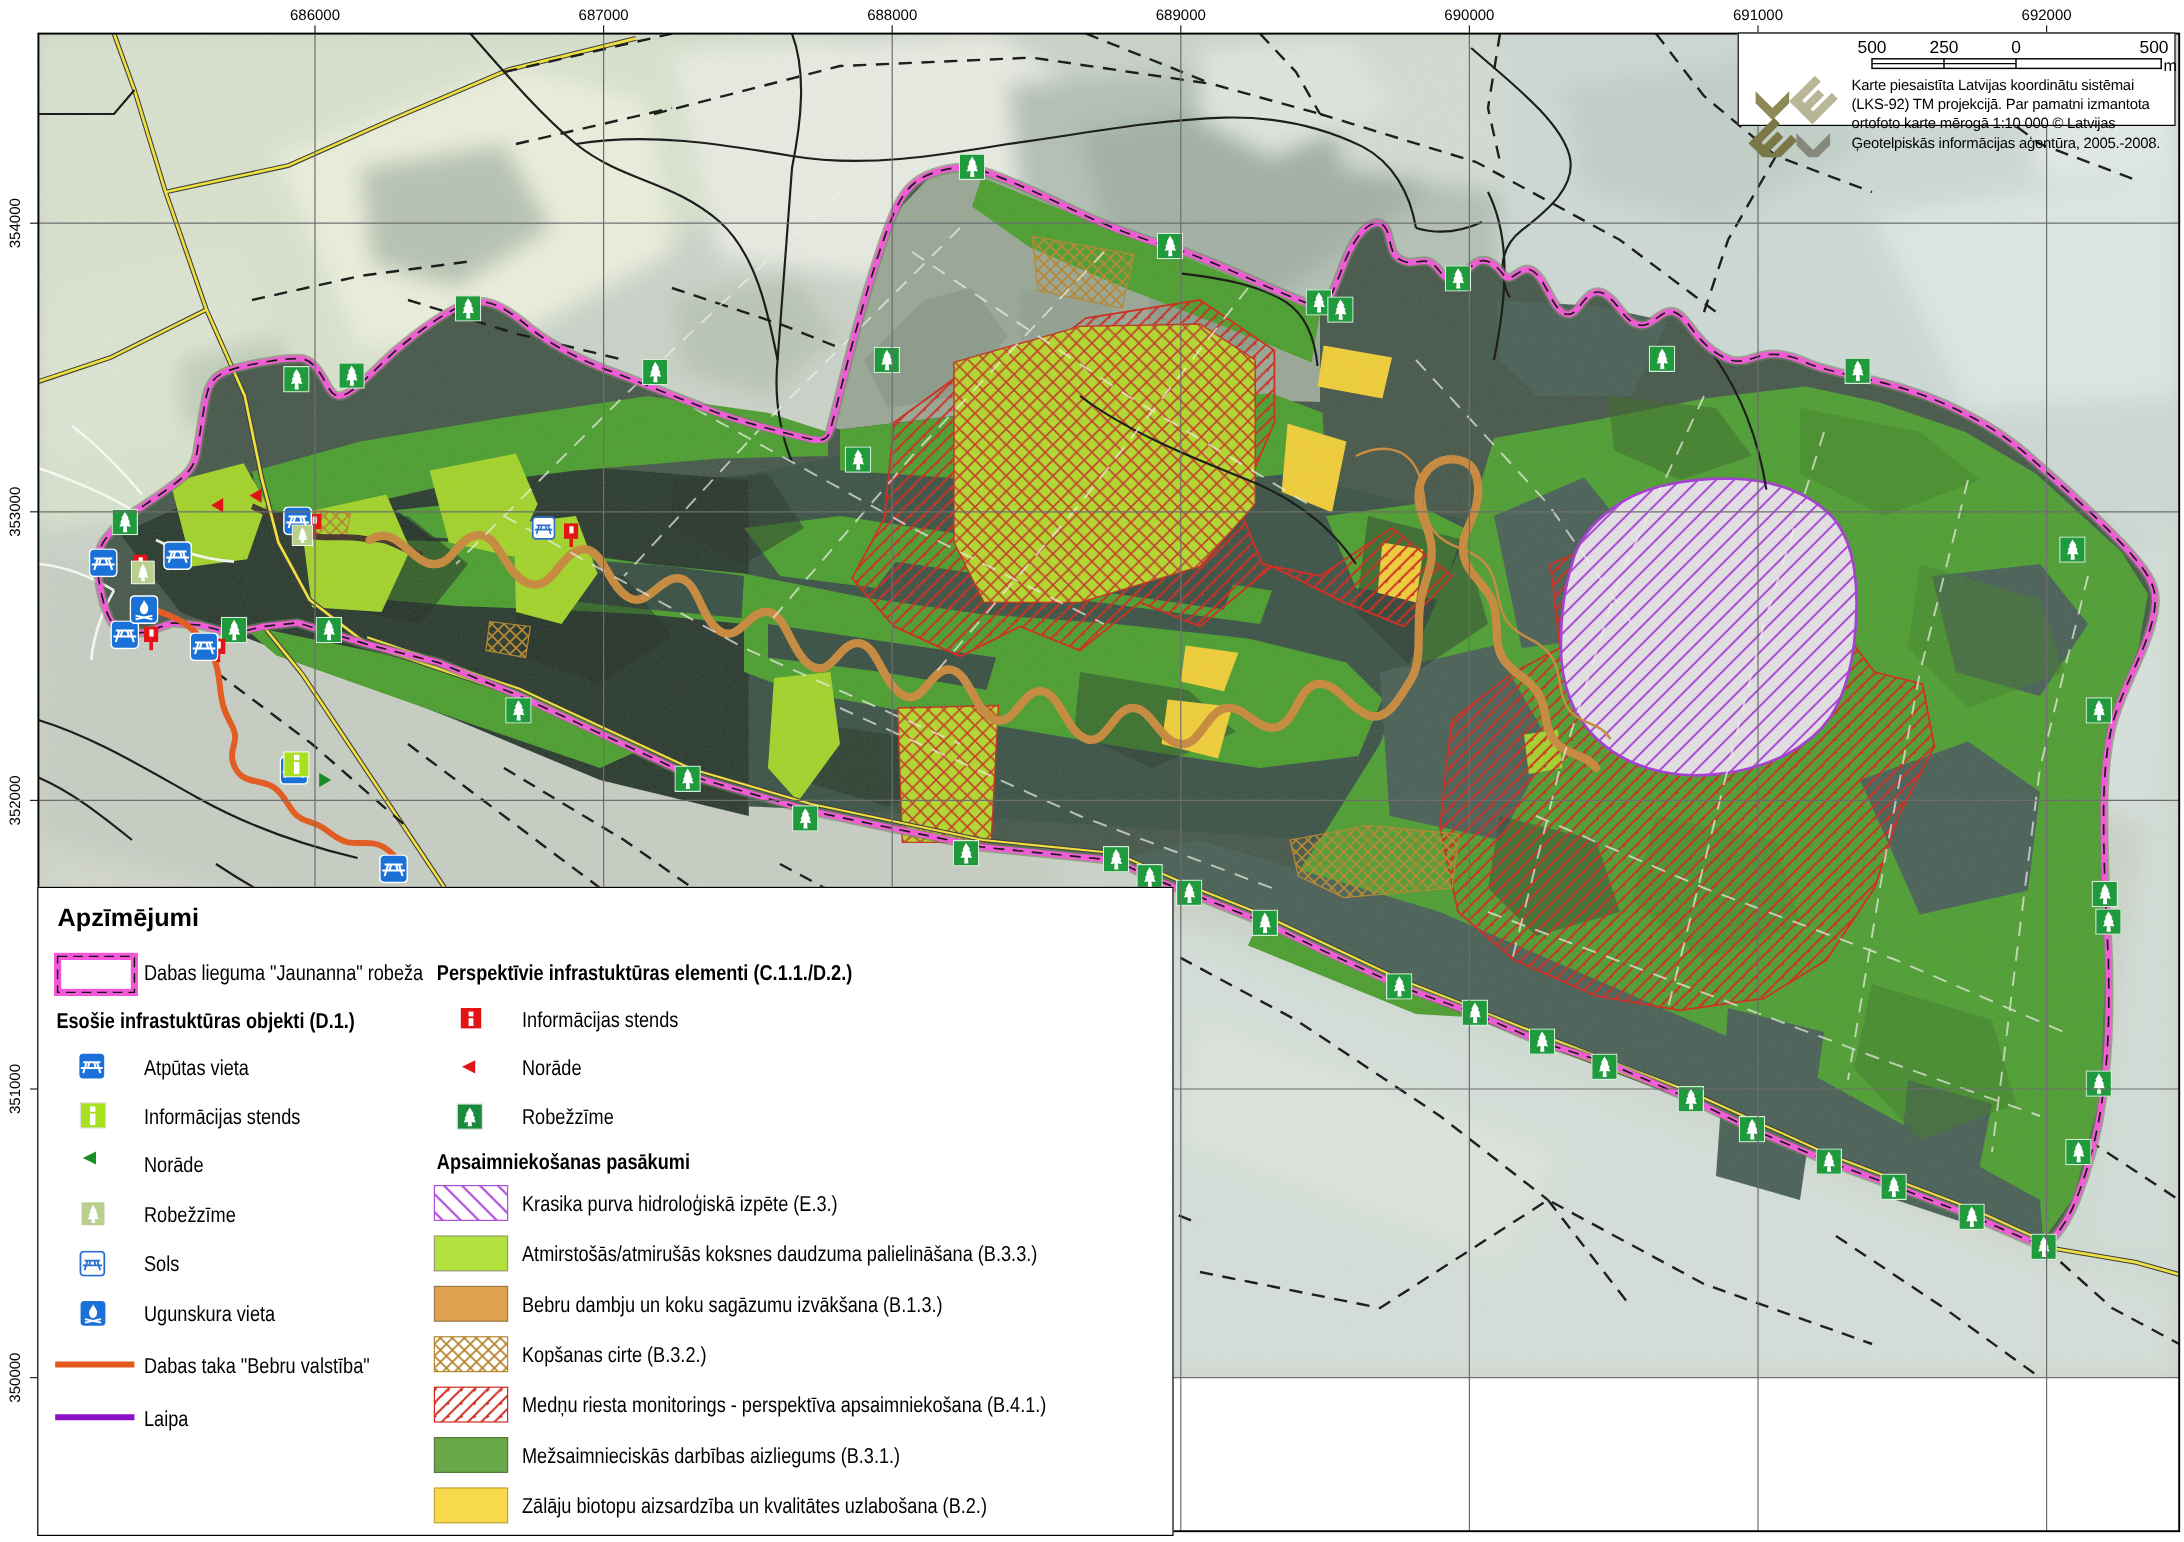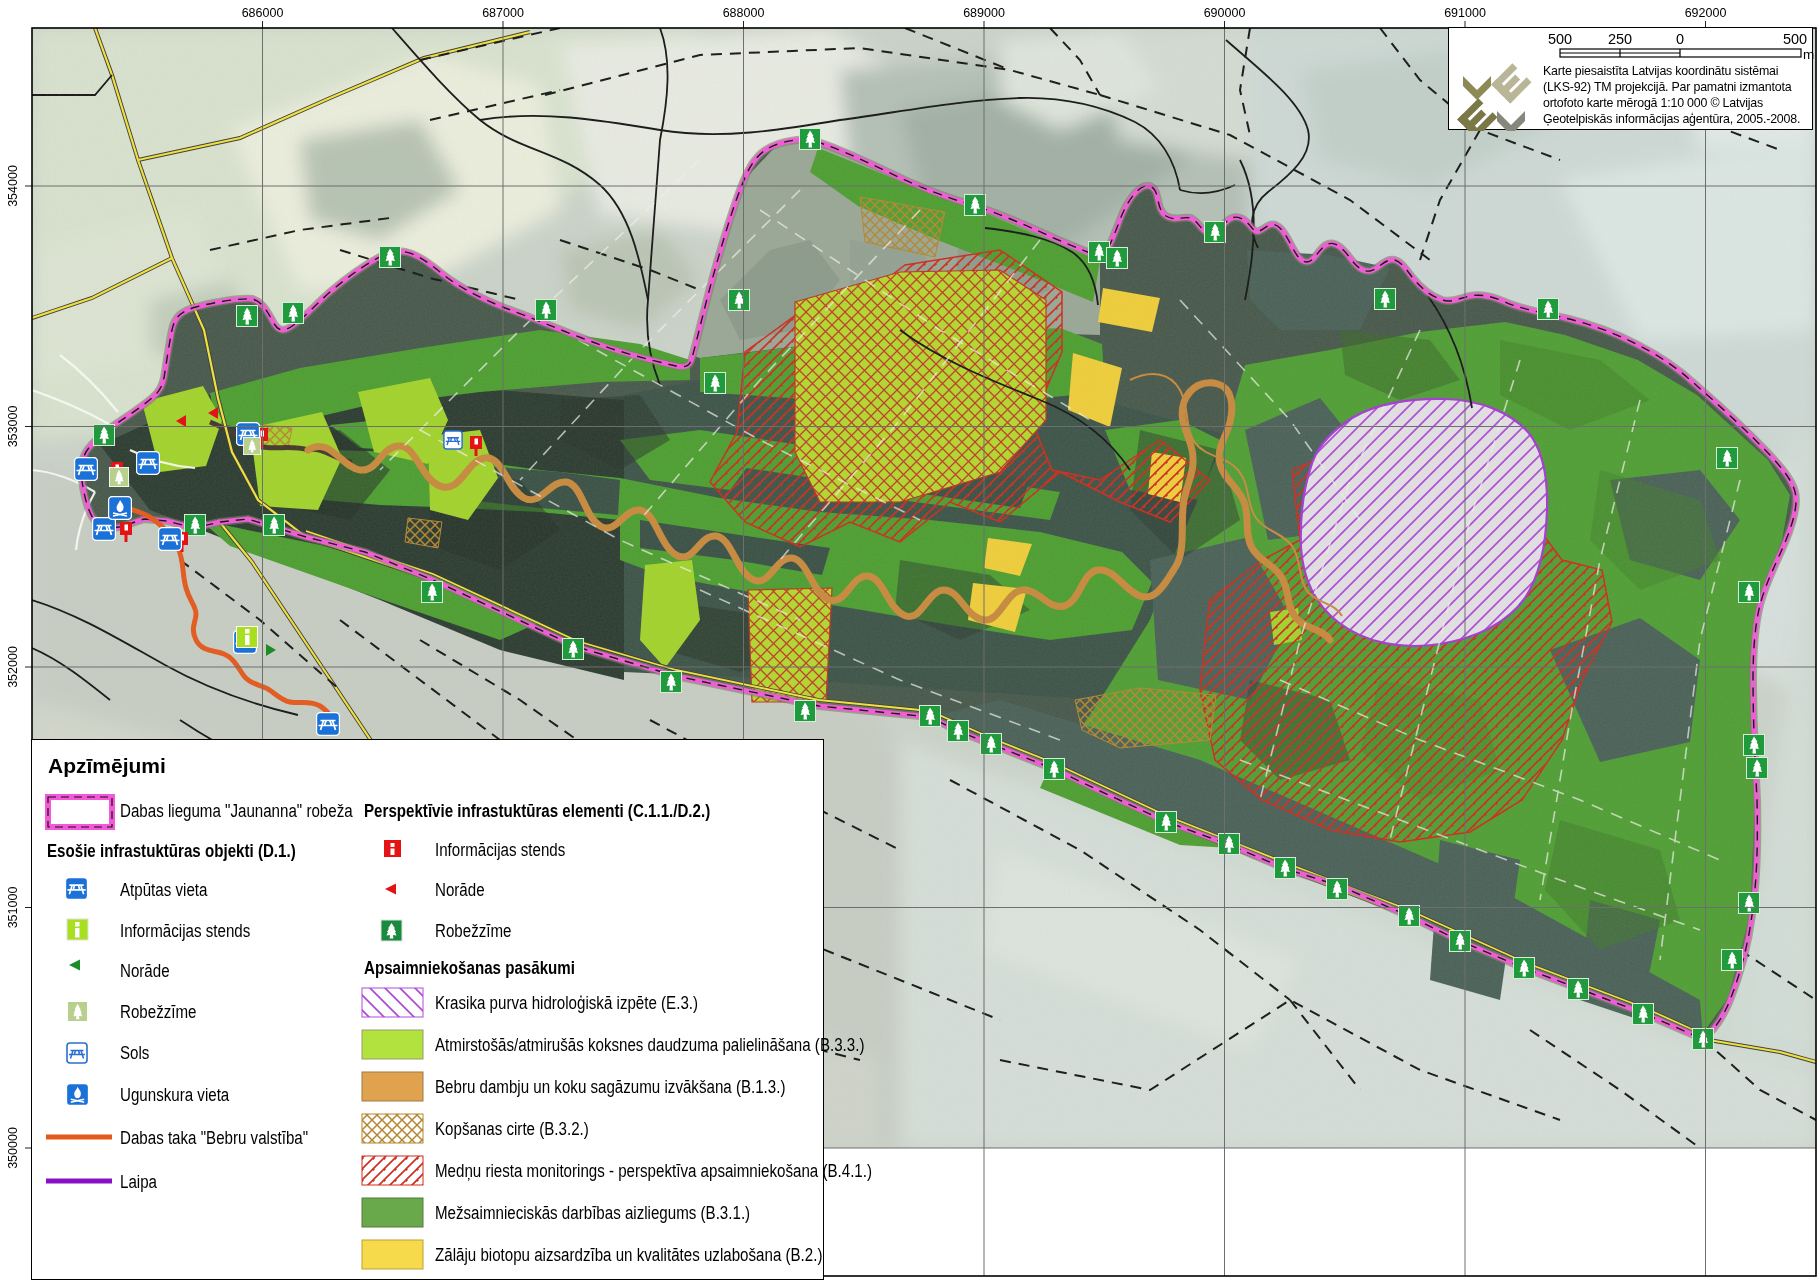--- a/index.html
+++ b/index.html
@@ -424,21 +424,21 @@
 <text x="1705.5" y="17">692000</text>
 <text x="17" y="186" transform="rotate(-90 17 186)">354000</text>
 <text x="17" y="426.5" transform="rotate(-90 17 426.5)">353000</text>
 <text x="17" y="667" transform="rotate(-90 17 667)">352000</text>
 <text x="17" y="907.5" transform="rotate(-90 17 907.5)">351000</text>
 <text x="17" y="1148" transform="rotate(-90 17 1148)">350000</text>
 </g>
 
 <rect x="32" y="28" width="1784" height="1248" fill="none" stroke="#000" stroke-width="1.6"></rect>
 </svg>
-<div style="position:absolute;left:31px;top:739px;width:793px;height:541px;background:#fff;border:1.6px solid #000;box-sizing:border-box">
+<div style="position:absolute;left:31px;top:739px;width:947px;height:541px;background:#fff;border:1.6px solid #000;box-sizing:border-box">
 <div style="position:absolute;left:16px;top:14px;font-size:21px;font-weight:bold">Apzīmējumi</div>
 <svg width="863" height="541" style="position:absolute;left:0;top:0">
 <rect x="16" y="57" width="64" height="30" fill="#fff" stroke="#f457d8" stroke-width="6"></rect>
 <rect x="16" y="57" width="64" height="30" fill="none" stroke="#111" stroke-width="1.2" stroke-dasharray="8 5"></rect>
 <use href="#picnic" x="33" y="137" width="23" height="23"></use>
 <rect x="35" y="179" width="21" height="21" fill="#a8e01f" stroke="#e0e0e0"></rect>
       <rect x="43" y="182" width="4.5" height="4.5" fill="#fff"></rect>
       <rect x="43" y="188" width="4.5" height="9.5" fill="#fff"></rect>
 <path d="M37,225 L48,219.5 L48,230.5 Z" fill="#1c8c28"></path>
 <use href="#robez2" x="35" y="261" width="21" height="21"></use>
@@ -479,21 +479,21 @@
 <div class="lt" style="left:403px;top:181px">Robežzīme</div>
 <div class="lt b" style="left:332px;top:218px">Apsaimniekošanas pasākumi</div>
 <div class="lt" style="left:403px;top:253px">Krasika purva hidroloģiskā izpēte (E.3.)</div>
 <div class="lt" style="left:403px;top:295px">Atmirstošās/atmirušās koksnes daudzuma palielināšana (B.3.3.)</div>
 <div class="lt" style="left:403px;top:337px">Bebru dambju un koku sagāzumu izvākšana (B.1.3.)</div>
 <div class="lt" style="left:403px;top:379px">Kopšanas cirte (B.3.2.)</div>
 <div class="lt" style="left:403px;top:421px">Medņu riesta monitorings - perspektīva apsaimniekošana (B.4.1.)</div>
 <div class="lt" style="left:403px;top:463px">Mežsaimnieciskās darbības aizliegums (B.3.1.)</div>
 <div class="lt" style="left:403px;top:505px">Zālāju biotopu aizsardzība un kvalitātes uzlabošana (B.2.)</div>
 </div>
-<div style="position:absolute;left:1448px;top:27px;width:365px;height:103px;background:#fff;border:1.4px solid #000;box-sizing:border-box">
+<div style="position:absolute;left:1448px;top:27px;width:365px;height:78px;background:#fff;border:1.4px solid #000;box-sizing:border-box">
 <svg width="365" height="103" style="position:absolute;left:0;top:0">
 <g font-size="14.5" fill="#000" text-anchor="middle">
 <text x="111" y="16">500</text>
         <text x="171" y="16">250</text>
         <text x="231" y="16">0</text>
         <text x="346" y="16">500</text>
 </g>
 <rect x="111" y="21" width="241" height="8" fill="#fff" stroke="#000" stroke-width="1.2"></rect>
 <line x1="111" y1="25" x2="231" y2="25" stroke="#000" stroke-width="1"></line>
 <line x1="171" y1="21" x2="171" y2="29" stroke="#000" stroke-width="1.2"></line>

